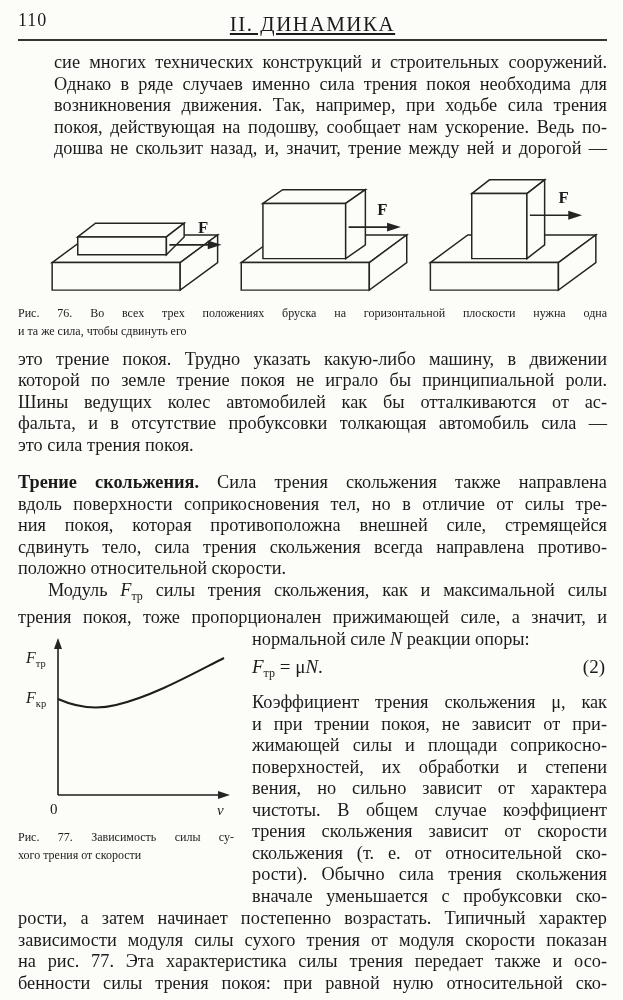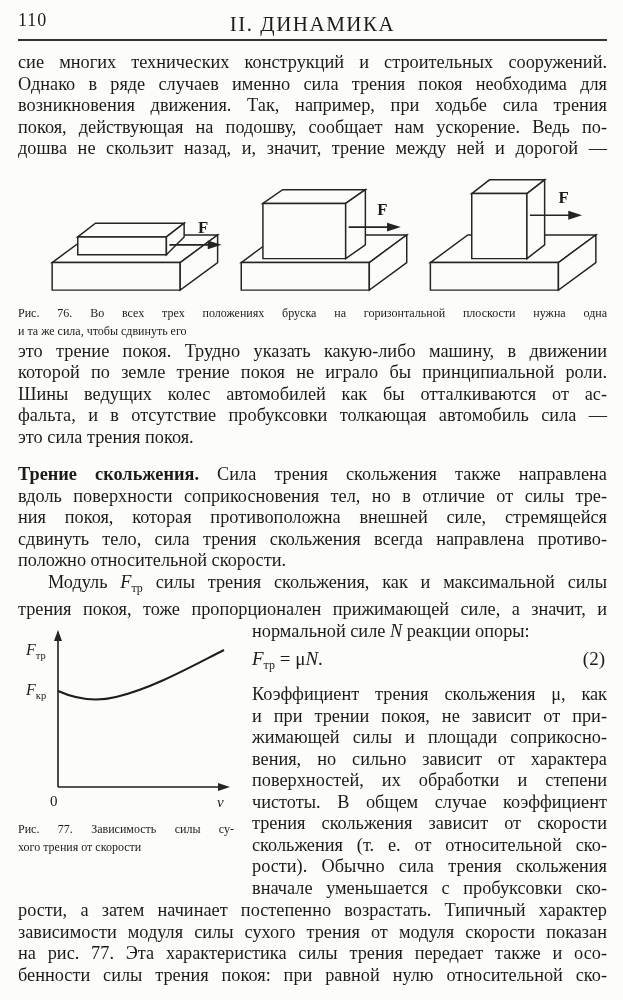--- a/index.html
+++ b/index.html
@@ -8,36 +8,36 @@
     width:623px; height:1000px;
     margin:0 auto;
     background:#fcfcf9;
     color:#1b1b1b;
     font-family:"Liberation Serif", serif;
     box-sizing:border-box;
     padding:10px 16px 0 18px;
     overflow:hidden;
   }
   
-  .header { position:relative; height:24px; }
+  .header { position:relative; height:24px;text-decoration:underline; }
   .page-num { position:absolute; left:0; top:0; font-size:18px; letter-spacing:1px; }
   .chapter { text-align:center; font-size:21px; letter-spacing:1.5px; padding-top:2px; }
   .header-rule { height:0; border-bottom:2.5px solid #343432; margin-top:5px; }
 
   
   .bodytext { font-size:18.3px; line-height:21.5px; }
   .tline { text-align:justify; text-align-last:justify; }
   .tline.last { text-align-last:left; }
   .indent { text-indent:30px; }
   .var { font-style:italic; }
   .sub { font-size:12px; vertical-align:-4px; letter-spacing:0; }
   b { font-weight:bold; }
 
-  .p1 { margin-top:11px; }
-  .p2 { margin-top:1px; }
+  .p1 { margin-top:11px;margin-left:36px; }
+  .p2 { margin-top:9px; }
   .p3 { margin-top:16px; }
   .p4 { margin-top:0; }
 
   
   .fig76 { margin:8px 0 0 28px; }
   .fig76 svg { display:block; }
   .caption { font-size:12px; line-height:18px; margin-top:5px; }
   .fig-stroke { fill:#fcfcf9; stroke:#242422; stroke-width:1.5; stroke-linejoin:miter; }
   .fig-line { stroke:#242422; stroke-width:1.7; }
   .fig-head { fill:#242422; stroke:none; }
@@ -170,22 +170,22 @@
 
       <div class="equation">
         <span class="eq-body"><span class="var">F</span><span class="sub">тр</span><span> = </span><span>μ</span><span class="var">N</span><span>.</span></span>
         <span class="eq-num">(2)</span>
       </div>
 
       <div>
           <div class="tline">Коэффициент трения скольжения μ, как</div>
           <div class="tline">и при трении покоя, не зависит от при-</div>
           <div class="tline">жимающей силы и площади соприкосно-</div>
+          <div class="tline">поверхностей, их обработки и степени</div>
           <div class="tline">вения, но сильно зависит от характера</div>
-          <div class="tline">поверхностей, их обработки и степени</div>
           <div class="tline">чистоты. В общем случае коэффициент</div>
           <div class="tline">трения скольжения зависит от скорости</div>
           <div class="tline">скольжения (т. е. от относительной ско-</div>
           <div class="tline">рости). Обычно сила трения скольжения</div>
           <div class="tline">вначале уменьшается с пробуксовки ско-</div>
         </div>
     </div>
   </div>
 
   <div class="bodytext p6">

